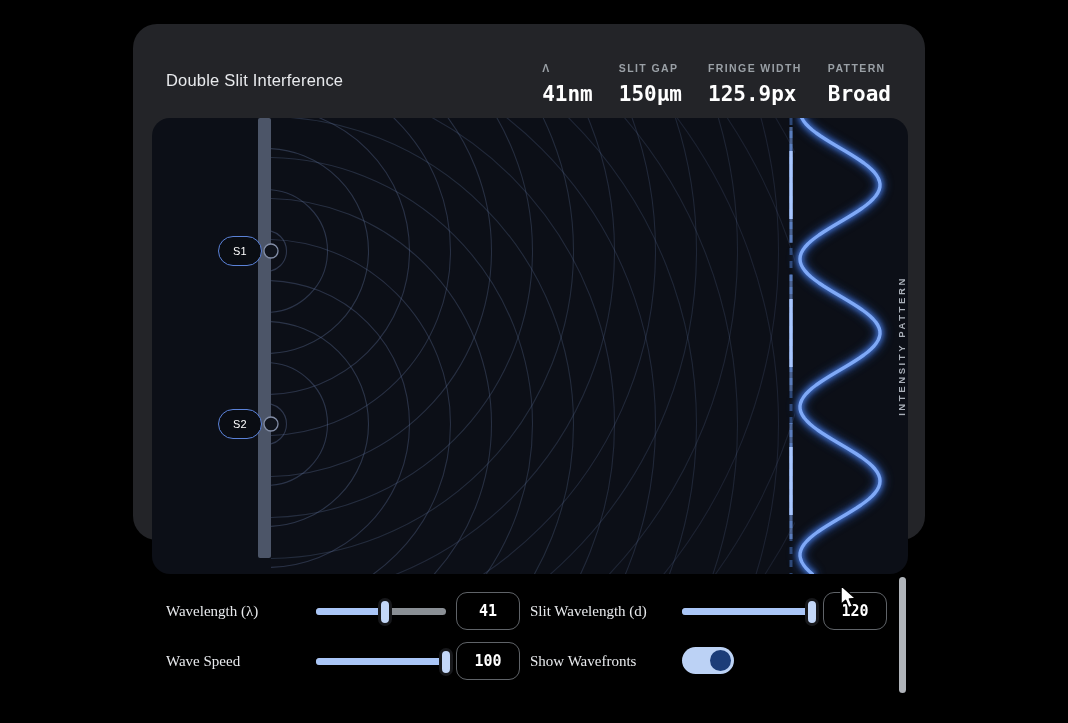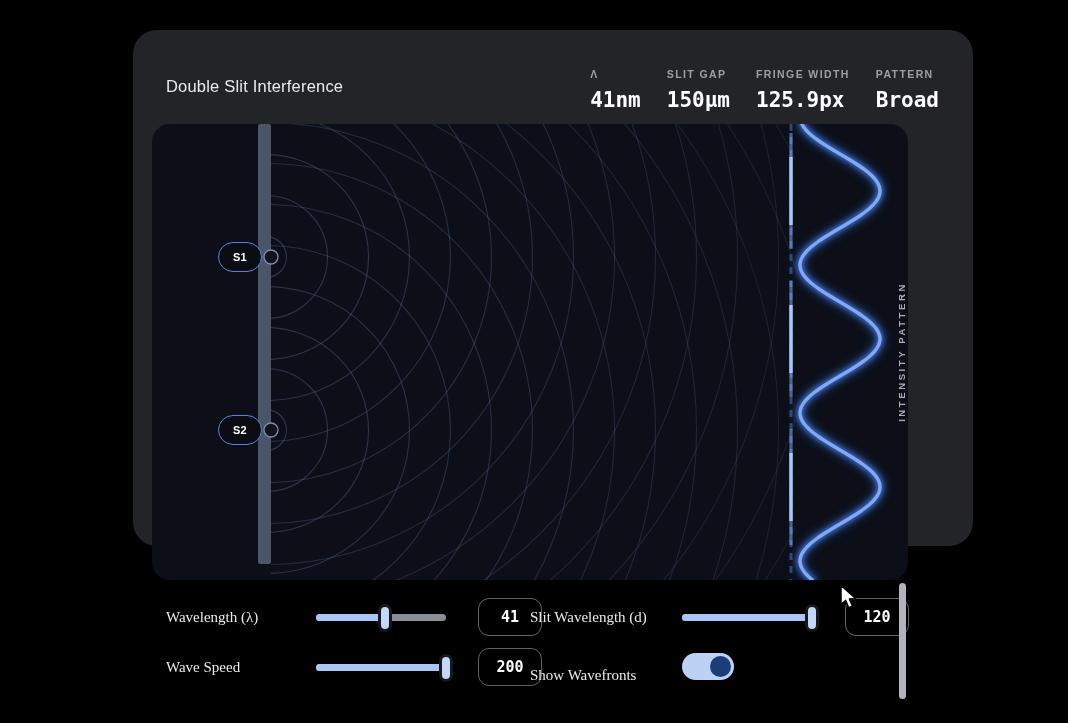--- a/index.html
+++ b/index.html
@@ -1,64 +1,64 @@
 <!DOCTYPE html>
 <html><head>
 <meta charset="utf-8">
 <style>
   html,body{margin:0;padding:0;background:#000;width:1068px;height:723px;overflow:hidden;
     font-family:"Liberation Sans",sans-serif;-webkit-font-smoothing:antialiased;}
   .stage{position:relative;width:1068px;height:723px;background:#000;}
-  .panel{position:absolute;left:133px;top:30px;width:792px;height:516px;
-    background:#232428;border-radius:24px;padding-left:48px;}
+  .panel{position:absolute;left:133px;top:24px;width:792px;height:516px;
+    background:#232428;border-radius:24px;}
   
   .title{position:absolute;left:33px;top:47px;font-size:16.5px;font-weight:500;color:#e8eaed;letter-spacing:.2px;}
   .stats{position:absolute;right:34px;top:38px;display:flex;gap:26px;}
   .stat{display:flex;flex-direction:column;align-items:flex-start;}
   .stat-label{font-size:10.5px;font-weight:600;letter-spacing:1.4px;color:#9aa0a6;text-transform:uppercase;}
   .stat-value{margin-top:8px;font-family:"DejaVu Sans Mono",monospace;font-weight:bold;font-size:21px;color:#fff;}
   
   .sim-canvas{position:absolute;left:19px;top:94px;width:756px;height:456px;
     background:#0c0f17;border-radius:18px;overflow:hidden;}
   .sim-canvas svg{position:absolute;left:0;top:0;}
   .slit-badge{position:absolute;left:66px;width:44px;height:30px;box-sizing:border-box;
     background:#0a0d13;border:1.5px solid #5b82d8;border-radius:16px;
     display:flex;align-items:center;justify-content:center;
-    color:#fff;font-size:11px;font-weight:bold;letter-spacing:.3px;}
+    color:#fff;font-size:11px;font-weight:normal;letter-spacing:.3px;}
   .badge-s1{top:118px;} .badge-s2{top:291px;}
   .intensity-label{position:absolute;right:1px;top:50%;
     transform:translateY(-50%) rotate(180deg);writing-mode:vertical-rl;
     font-size:9.5px;font-weight:700;letter-spacing:2.6px;color:#a9afb8;white-space:nowrap;}
   
   .ctl-label{position:absolute;font-size:15px;color:#e8eaed;line-height:20px;font-family:Liberation Serif, serif;}
   .slider{position:absolute;width:130px;height:7px;cursor:pointer;}
   .slider-track{position:absolute;left:0;top:0;width:100%;height:7px;background:#8a8f95;border-radius:4px;}
   .slider-fill{position:absolute;left:0;top:0;height:7px;background:#aac6f7;border-radius:4px;}
   .slider-thumb{position:absolute;top:50%;width:14px;height:28px;box-sizing:border-box;
     background:#c3d7f8;border:3px solid #17181b;border-radius:8px;transform:translate(-50%,-50%);}
   .value-box{position:absolute;width:64px;height:38px;box-sizing:border-box;
     border:1.5px solid #5f6368;border-radius:11px;background:transparent;
     display:flex;align-items:center;justify-content:center;
-    color:#fff;font-family:"DejaVu Sans Mono",monospace;font-weight:bold;font-size:15px;margin-left:22px;}
+    color:#fff;font-family:"DejaVu Sans Mono",monospace;font-weight:bold;font-size:15px;}
   .toggle{position:absolute;left:549px;top:623px;width:52px;height:27px;border-radius:14px;
     background:#bcd2f5;cursor:pointer;}
   .toggle-knob{position:absolute;right:3px;top:3px;width:21px;height:21px;border-radius:50%;background:#1c3d78;}
   .scrollbar{position:absolute;left:766px;top:553px;width:7px;height:116px;background:#b0b4ba;border-radius:4px;}
   .cursor{position:absolute;left:838px;top:584px;pointer-events:none;}
   
   .pos-lbl-wavelength{left:33px;top:577px;}
   .pos-sld-wavelength{left:183px;top:584px;}
   .pos-box-wavelength{left:323px;top:568px;}
   .pos-lbl-slit{left:397px;top:577px;}
   .pos-sld-slit{left:549px;top:584px;}
   .pos-box-slit{left:690px;top:568px;}
   .pos-lbl-speed{left:33px;top:627px;text-align:right;}
   .pos-sld-speed{left:183px;top:634px;}
   .pos-box-speed{left:323px;top:618px;}
-  .pos-lbl-wavefronts{left:397px;top:627px;margin-top:8px;}
+  .pos-lbl-wavefronts{left:397px;top:627px;}
 </style>
 </head>
 <body>
 
 <div class="stage">
   <div class="panel">
 
     <div class="title">Double Slit Interference</div>
 
     <div class="stats">
@@ -175,21 +175,21 @@
       <span>120</span>
     </div>
 
     <div class="ctl-label pos-lbl-speed">Wave Speed</div>
     <div class="slider pos-sld-speed">
       <div class="slider-track"></div>
       <div class="slider-fill" style="width: 100%;"></div>
       <div class="slider-thumb" style="left: 100%;"></div>
     </div>
     <div class="value-box pos-box-speed">
-      <span>200</span>
+      <span>100</span>
     </div>
 
     <div class="ctl-label pos-lbl-wavefronts">Show Wavefronts</div>
     <div class="toggle" style="background: rgb(188, 210, 245);">
       <div class="toggle-knob" style="right: 3px;"></div>
     </div>
 
     <div class="scrollbar"></div>
   </div>
 

